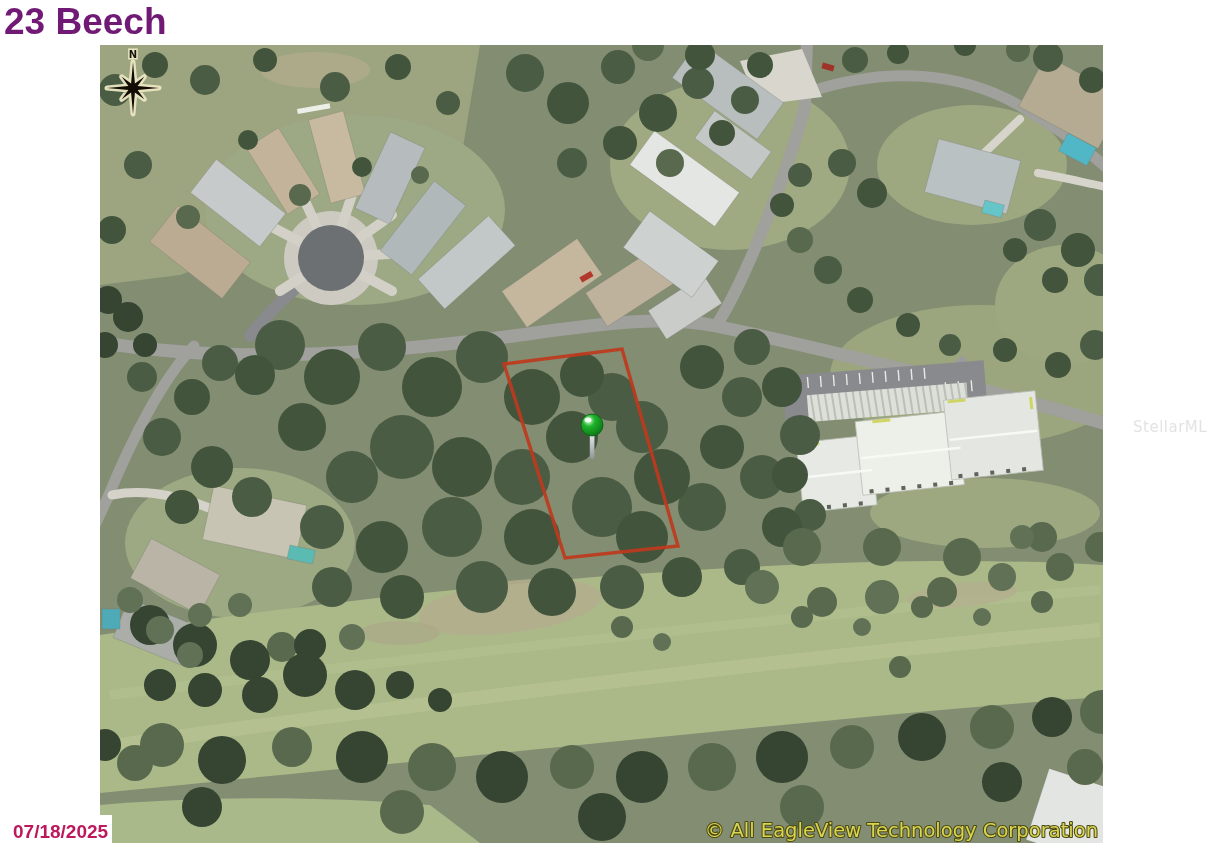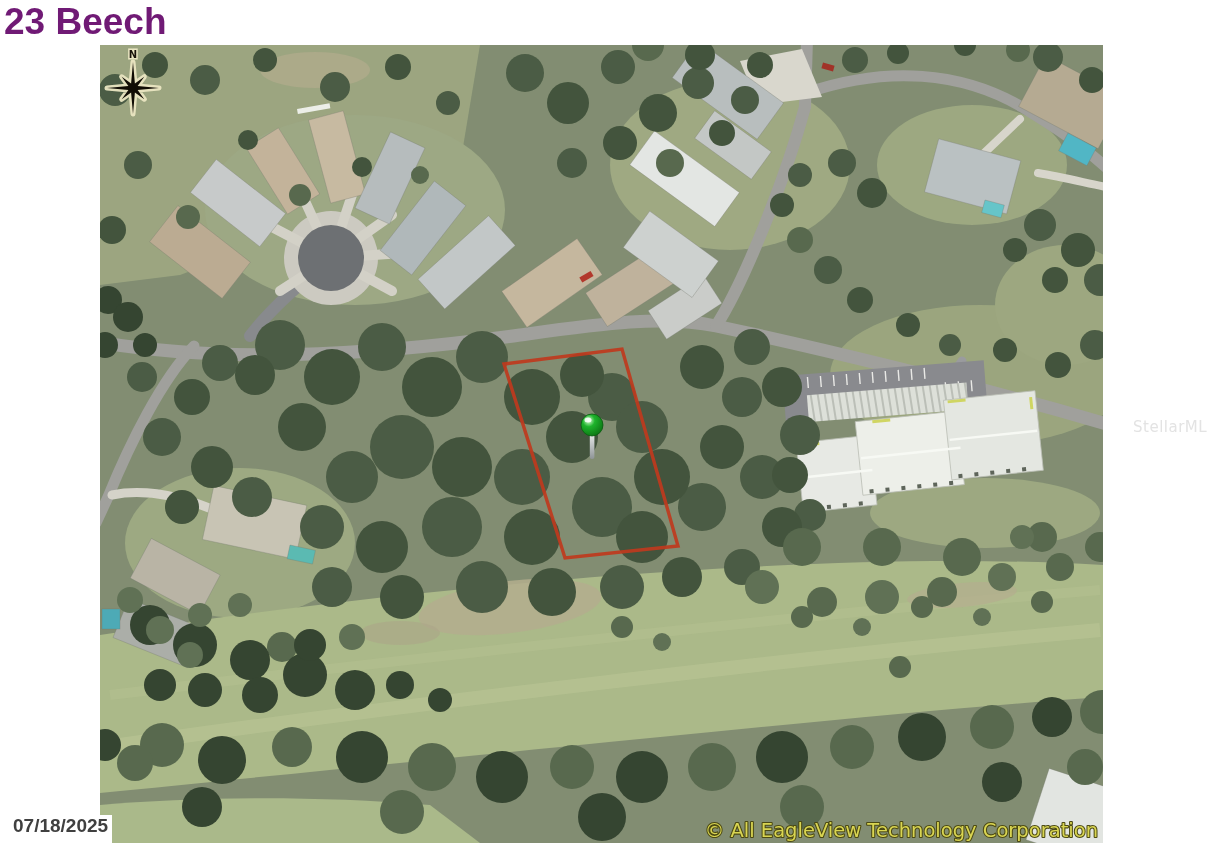--- a/index.html
+++ b/index.html
@@ -3,22 +3,22 @@
 <meta charset="utf-8">
 <style>
   html,body{margin:0;padding:0;background:#ffffff;}
   body{width:1208px;height:853px;overflow:hidden;font-family:"Liberation Sans",sans-serif;}
   .stage{position:relative;width:1208px;height:853px;background:#ffffff;}
   .page-title{position:absolute;top:0px;left:4px;width:100%;text-align:left;
     font-size:37px;font-weight:bold;color:#701a75;line-height:44px;}
   .map{position:absolute;left:100px;top:45px;width:1003px;height:798px;}
   .map svg{display:block;width:1003px;height:798px;}
   .datebox{position:absolute;left:0px;top:815px;width:112px;height:33px;background:#ffffff;
-    display:flex;box-sizing:border-box;padding-left:13px;
-    font-size:19px;font-weight:bold;color:#404040;}
+    display:flex;align-items:center;box-sizing:border-box;padding-left:13px;
+    font-size:19px;font-weight:bold;color:#be185d;}
   .watermark{position:absolute;left:1133px;top:418px;font-size:15px;color:#e3e3e3;
     letter-spacing:.5px;font-family:"DejaVu Sans",sans-serif;}
   .cptext{font-family:"DejaVu Sans",sans-serif;font-size:19.5px;
     paint-order:stroke;stroke:#4c4a12;stroke-width:2.1px;stroke-linejoin:round;}
   .nlabel{font-family:"DejaVu Sans",sans-serif;font-size:10px;font-weight:bold;
     paint-order:stroke;stroke:#eae6c2;stroke-width:3px;fill:#17120a;}
 </style>
 </head>
 <body>
 

